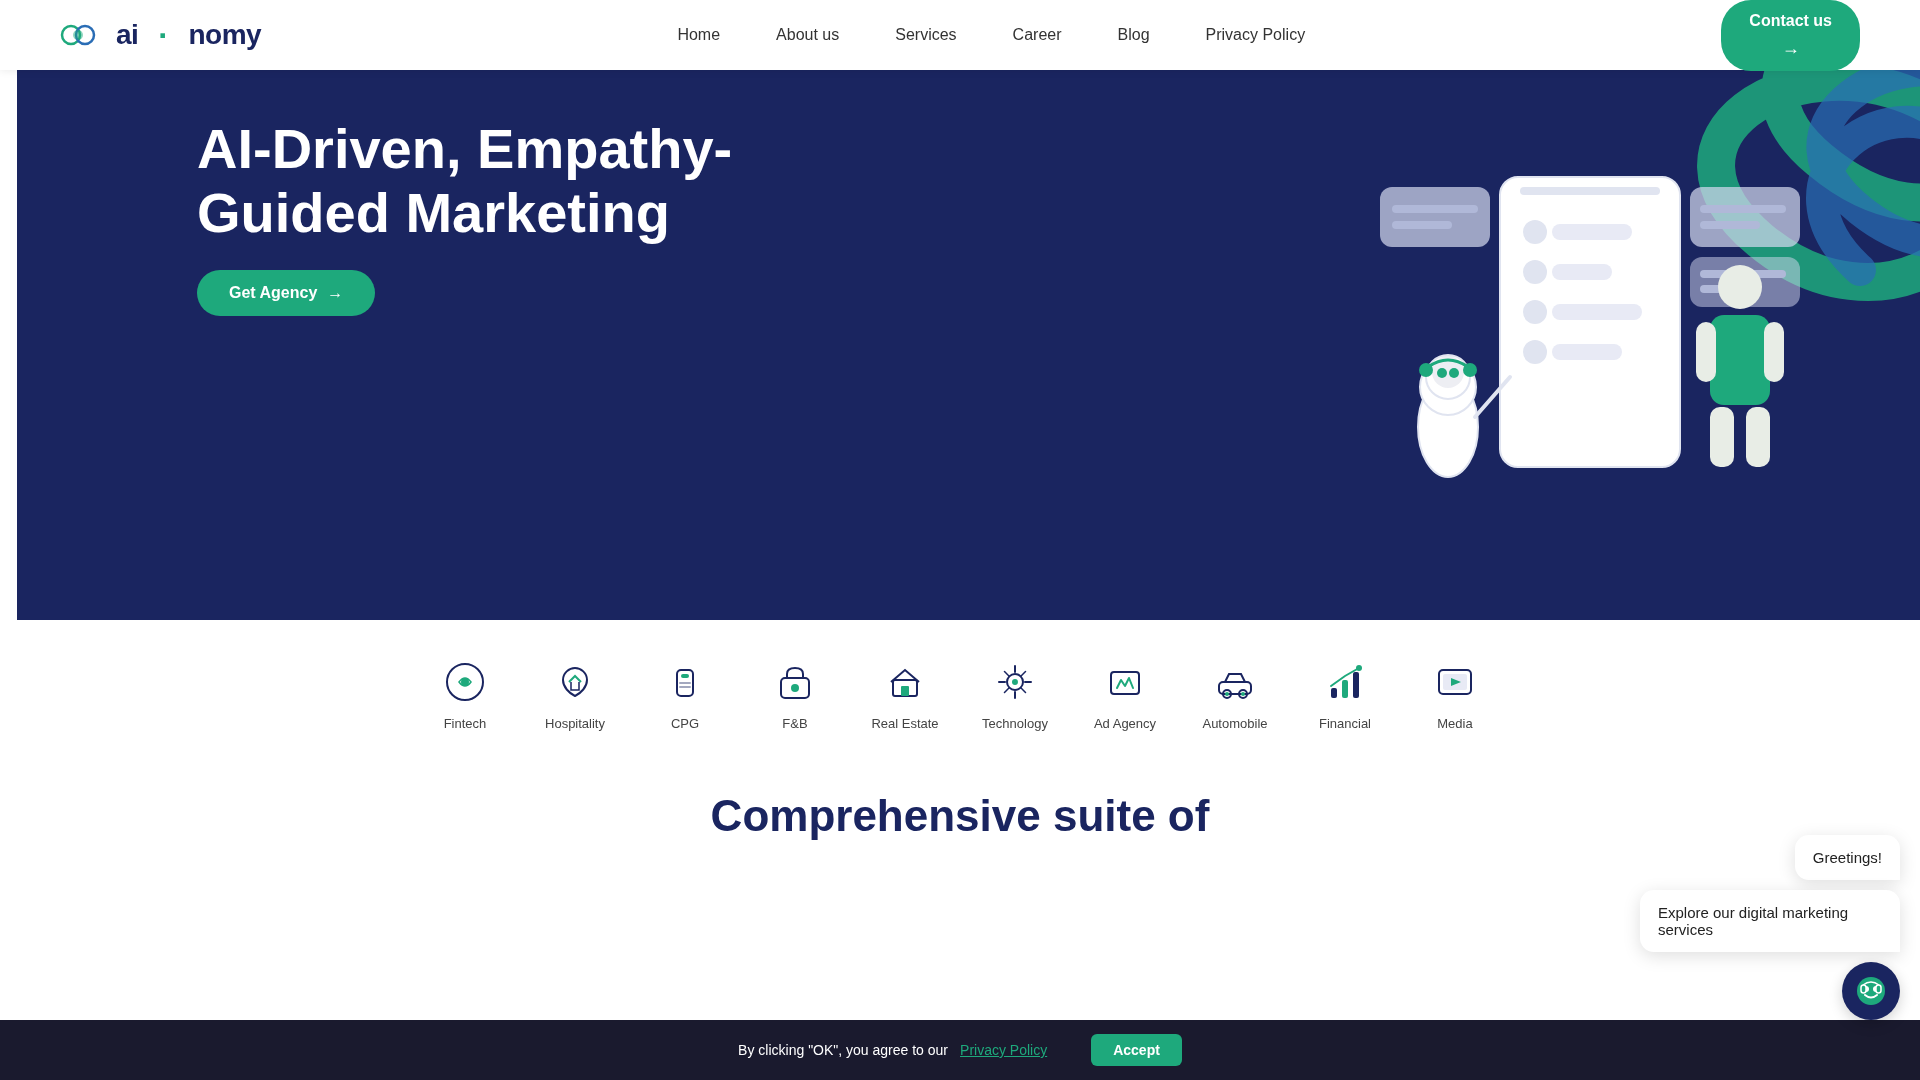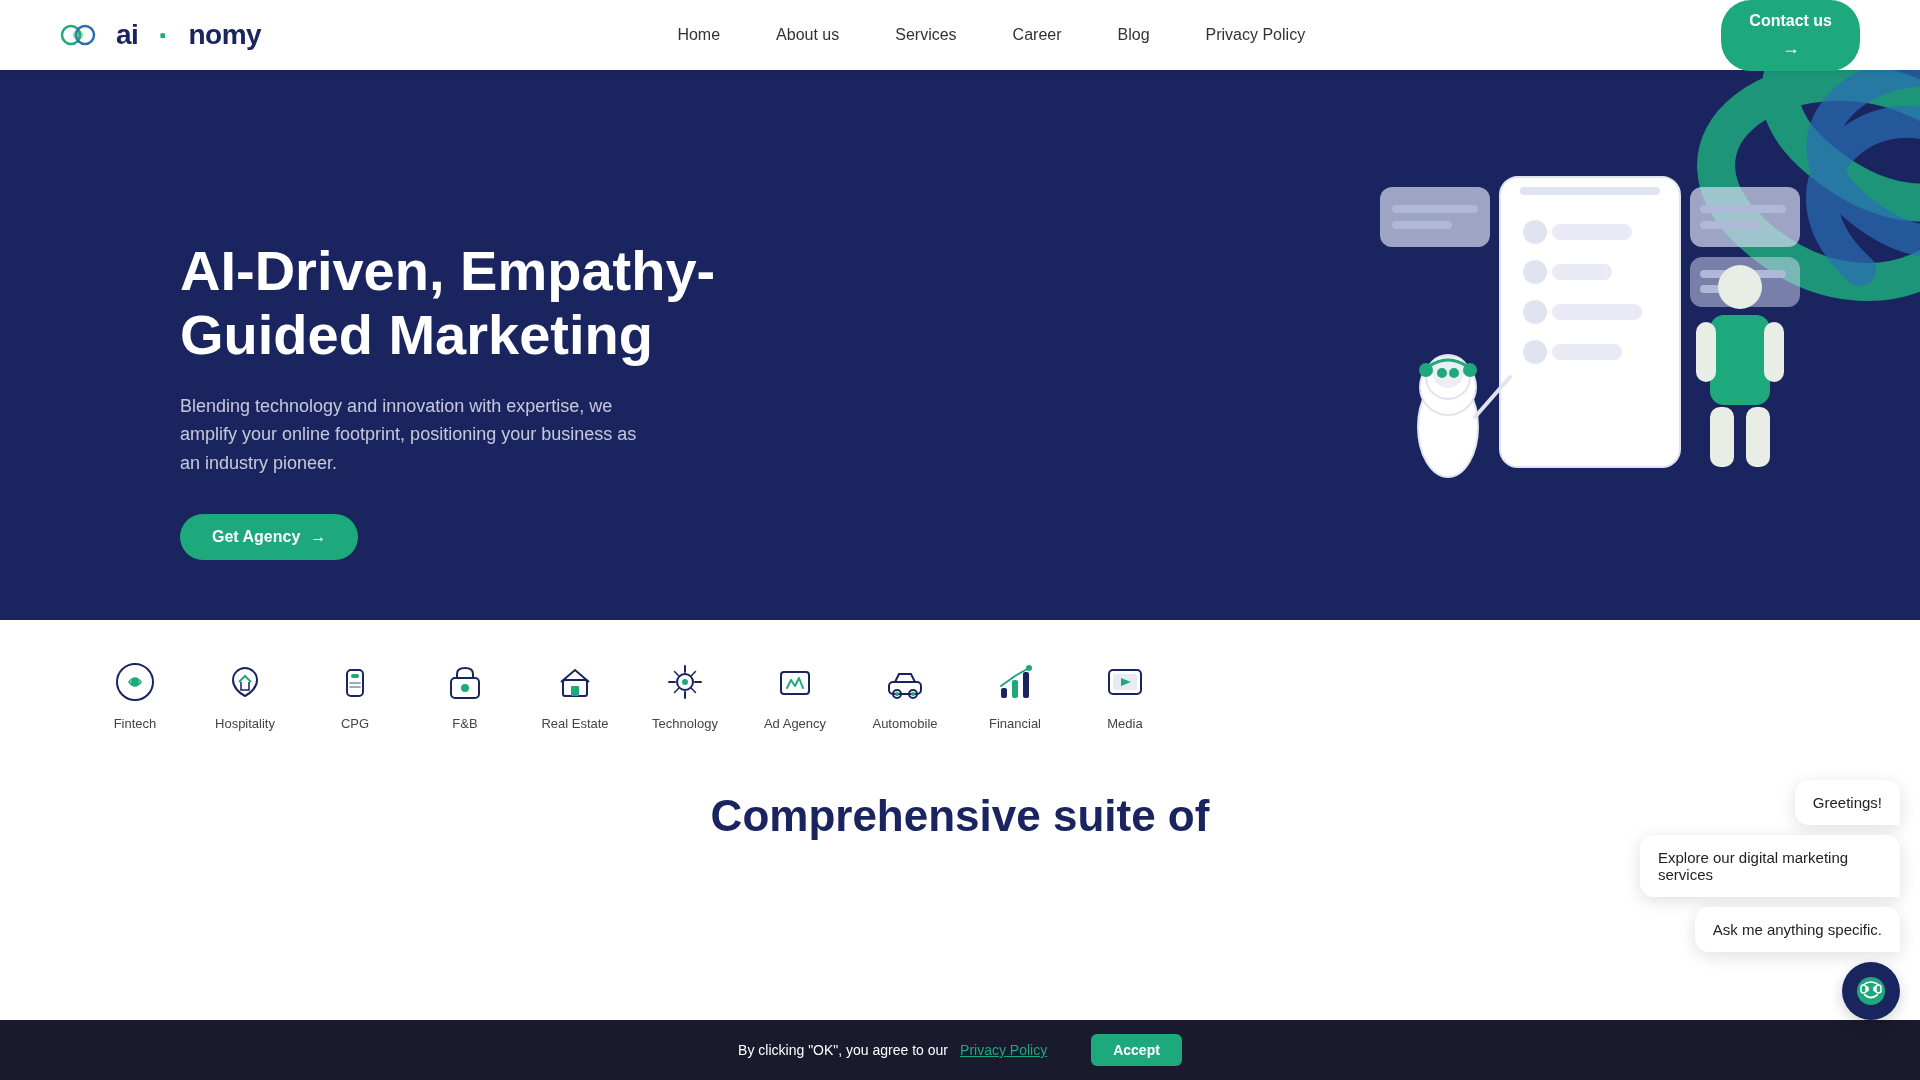--- a/index.html
+++ b/index.html
@@ -37,21 +37,21 @@
     }
     .contact-btn .arrow { font-size: 18px; }
 
     
     .hero {
       background: #1a2560;
       min-height: 620px;
       padding-top: 57px;
       position: relative;
       overflow: hidden;
-      display: flex; align-items: flex-end;
+      display: flex; align-items: flex-start; margin-left: 17px;
     }
     .hero-content {
       position: relative; z-index: 2;
       max-width: 560px;
       margin-left: 180px;
       padding: 60px 0;
     }
     .hero-title {
       font-size: 56px; font-weight: 800; color: #fff;
       line-height: 1.15; margin-bottom: 24px;
@@ -76,21 +76,21 @@
     
     .hero-illustration {
       position: absolute; right: 120px; top: 50%; transform: translateY(-45%);
       z-index: 2; width: 420px; height: 340px;
     }
 
     
     .industry-strip {
       background: #fff;
       padding: 36px 80px 20px;
-      display: flex; justify-content: flex-start; gap: 0;
+      display: flex; justify-content: center; gap: 0;
     }
     .industry-item {
       display: flex; flex-direction: column; align-items: center; gap: 8px;
       min-width: 110px; padding: 0 10px;
     }
     .industry-icon {
       width: 52px; height: 52px;
       display: flex; align-items: center; justify-content: center;
       font-size: 28px;
     }
@@ -184,21 +184,20 @@
 
 <section class="hero">
 
   <svg class="hero-swirl" viewBox="0 0 680 340" fill="none" xmlns="http://www.w3.org/2000/svg">
     <path d="M680 20 C580 -10, 400 80, 520 180 C640 280, 750 180, 620 120 C490 60, 340 160, 460 260 C580 360, 720 260, 660 180" stroke="#1ea97c" stroke-width="38" fill="none" stroke-linecap="round" opacity="0.85"></path>
     <path d="M680 100 C580 60, 460 150, 560 230 C660 310, 740 220, 660 160 C580 100, 460 200, 560 290" stroke="#2a6db5" stroke-width="32" fill="none" stroke-linecap="round" opacity="0.7"></path>
   </svg>
 
   <div class="hero-content">
     <h1 class="hero-title">AI-Driven, Empathy-Guided Marketing</h1>
-    <p class="hero-desc">Blending technology and innovation with expertise, we amplify your online footprint, positioning your business as an industry pioneer.</p>
     <button class="get-started-btn">
       <span>Get Agency</span>
       <span>→</span>
     </button>
   </div>
 
   <div class="hero-illustration">
     <svg width="420" height="340" viewBox="0 0 420 340" fill="none" xmlns="http://www.w3.org/2000/svg">
 
       <rect x="120" y="20" width="180" height="290" rx="18" fill="white" stroke="#e0e4f0" stroke-width="2"></rect>
@@ -359,21 +358,20 @@
   </div>
 </section>
 
 <div class="section-title-area">
   <h2 class="section-title">Comprehensive suite of</h2>
 </div>
 
 <div class="chat-widget">
   <div class="chat-bubble greeting">Greetings!</div>
   <div class="chat-bubble explore">Explore our digital marketing services</div>
-  <div class="chat-bubble ask">Ask me anything specific.</div>
   <button class="chat-bot-btn">
     <svg width="32" height="32" viewBox="0 0 32 32" fill="none" xmlns="http://www.w3.org/2000/svg">
       <circle cx="16" cy="16" r="14" fill="#1ea97c"></circle>
       <circle cx="11" cy="14" r="3" fill="white"></circle>
       <circle cx="21" cy="14" r="3" fill="white"></circle>
       <path d="M10 20 Q16 25 22 20" stroke="white" stroke-width="2" fill="none" stroke-linecap="round"></path>
       <path d="M8 10 Q16 4 24 10" stroke="white" stroke-width="1.5" fill="none"></path>
       <rect x="6" y="10" width="5" height="8" rx="2.5" fill="#1ea97c" stroke="white" stroke-width="1.5"></rect>
       <rect x="21" y="10" width="5" height="8" rx="2.5" fill="#1ea97c" stroke="white" stroke-width="1.5"></rect>
     </svg>

